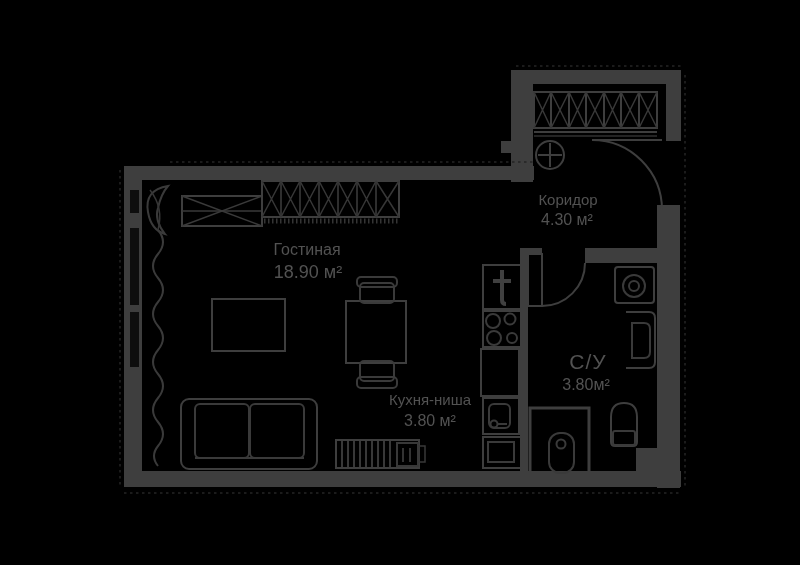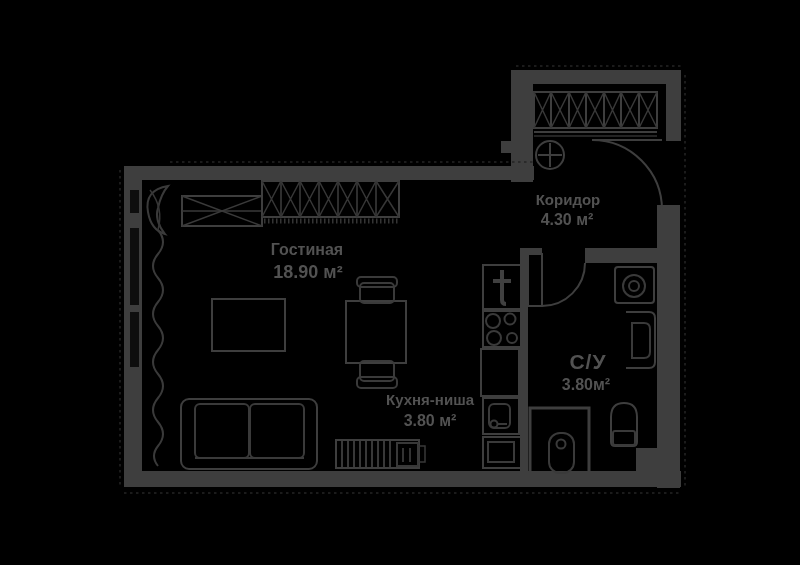--- a/index.html
+++ b/index.html
@@ -1,16 +1,16 @@
 <!DOCTYPE html>
 <html><head>
 <meta charset="utf-8">
 <style>
   html,body{margin:0;padding:0;background:#000;}
-  #stage{position:relative;width:788px;height:565px;background:#000;overflow:hidden;font-weight:bold;}
+  #stage{position:relative;width:788px;height:565px;background:#000;overflow:hidden;}
   svg{position:absolute;left:0;top:0;filter:blur(0.55px);}
   text{font-family:"Liberation Sans",sans-serif;fill:#525252;filter:blur(0.3px);}
 </style>
 </head>
 <body>
 <div id="stage">
 <svg width="800" height="565" viewBox="0 0 800 565" fill="none">
 
   <g>
     <rect x="511" y="70" width="170" height="14" fill="#3e3e3e"></rect>

